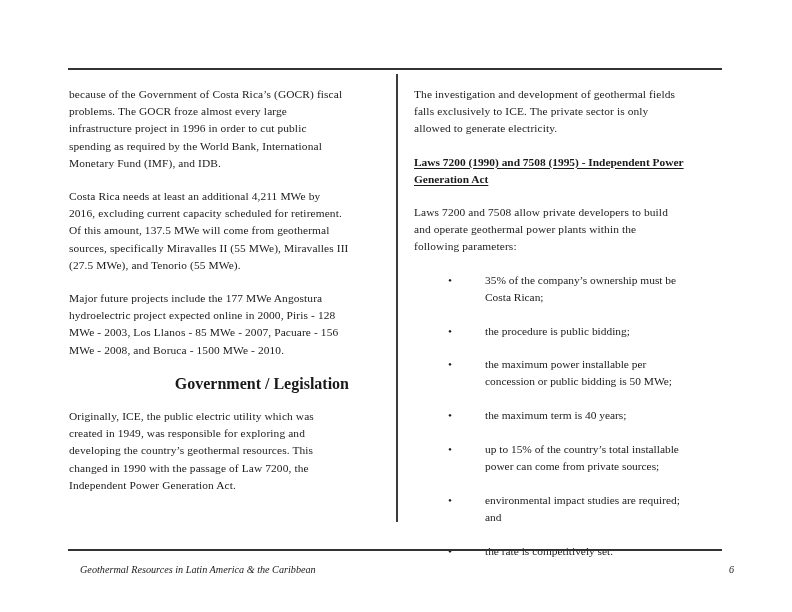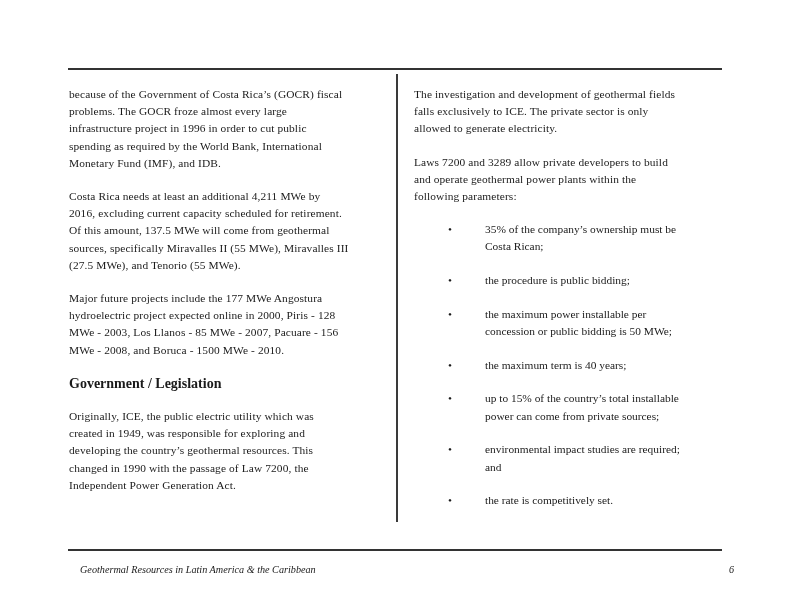--- a/index.html
+++ b/index.html
@@ -71,24 +71,25 @@
     margin: 0 0 16px 0;
     text-align: left;
     letter-spacing: 0.01em;
   }
 
   .para:last-child {
     margin-bottom: 15px;
   }
 
   .heading-bold {
-    font-size: 14px;
+    font-size: 16px;
     line-height: 17.2px;
     font-weight: bold;
-    margin: 0 0 16px 0;
+    margin: 0 0 16px 12px;
+    text-align: right;
   }
 
   .heading-underline {
     font-size: 11.4px;
     line-height: 17.2px;
     text-decoration: underline;
     text-underline-offset: 1.5px;
     margin: 0 0 16px 0;
   }
 
@@ -158,21 +159,22 @@
   <div class="column column-left">
     <p class="para">because of the Government of Costa Rica’s (GOCR) fiscal problems.  The GOCR froze almost every large infrastructure project in 1996 in order to cut public spending as required by the World Bank, International Monetary Fund (IMF), and IDB.</p>
     <p class="para">Costa Rica needs at least an additional 4,211 MWe by 2016, excluding current capacity scheduled for retirement.  Of this amount, 137.5 MWe will come from geothermal sources, specifically Miravalles II (55 MWe), Miravalles III (27.5 MWe), and Tenorio (55 MWe).</p>
     <p class="para">Major future projects include the 177 MWe Angostura hydroelectric project expected online in 2000, Piris - 128 MWe - 2003, Los Llanos - 85 MWe - 2007, Pacuare - 156 MWe - 2008, and Boruca - 1500 MWe - 2010.</p>
     <h2 class="heading-bold">Government / Legislation</h2>
     <p class="para">Originally, ICE, the public electric utility which was created in 1949, was responsible for exploring and developing the country’s geothermal resources.  This changed in 1990 with the passage of Law 7200, the Independent Power Generation Act.</p>
   </div>
 
   <div class="column column-right">
     <p class="para">The investigation and development of geothermal fields falls exclusively to ICE.  The private sector is only allowed to generate electricity.</p>
-    <p class="para">Laws 7200 and 3289 allow private developers to build and operate geothermal power plants within the following parameters:</p>
+    <h3 class="heading-underline">Laws 7200 (1990) and 7508 (1995) - Independent Power Generation Act</h3>
+    <p class="para">Laws 7200 and 7508 allow private developers to build and operate geothermal power plants within the following parameters:</p>
 
     <ul class="bullet-list">
       <li class="bullet-item">
         <span class="bullet-marker">•</span>
         <span>35% of the company’s ownership must be Costa Rican;</span>
       </li>
       <li class="bullet-item">
         <span class="bullet-marker">•</span>
         <span>the procedure is public bidding;</span>
       </li>

